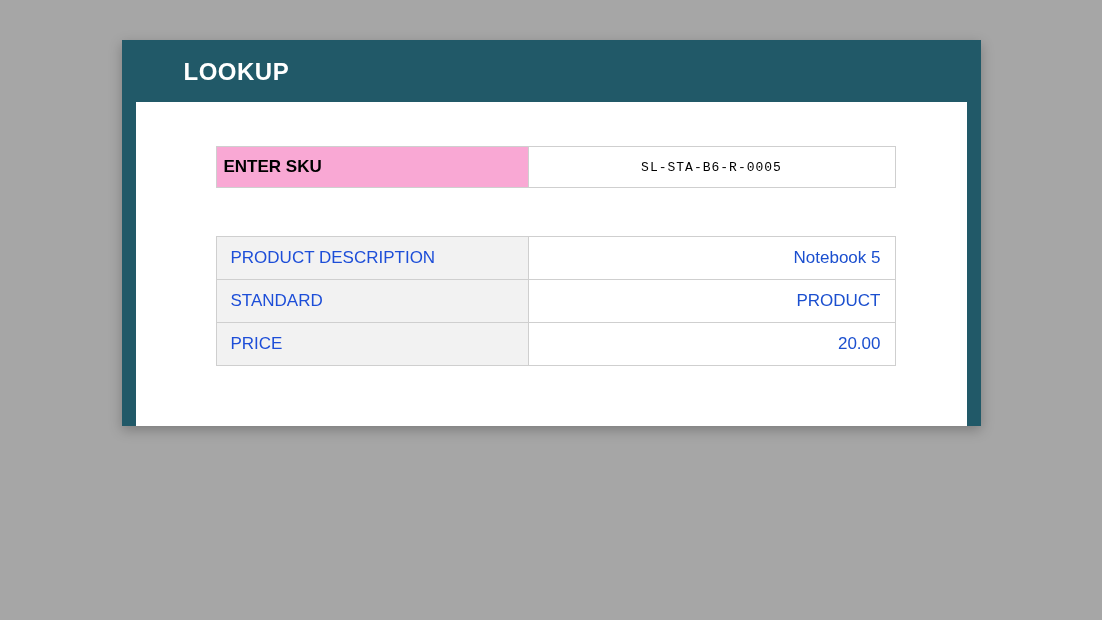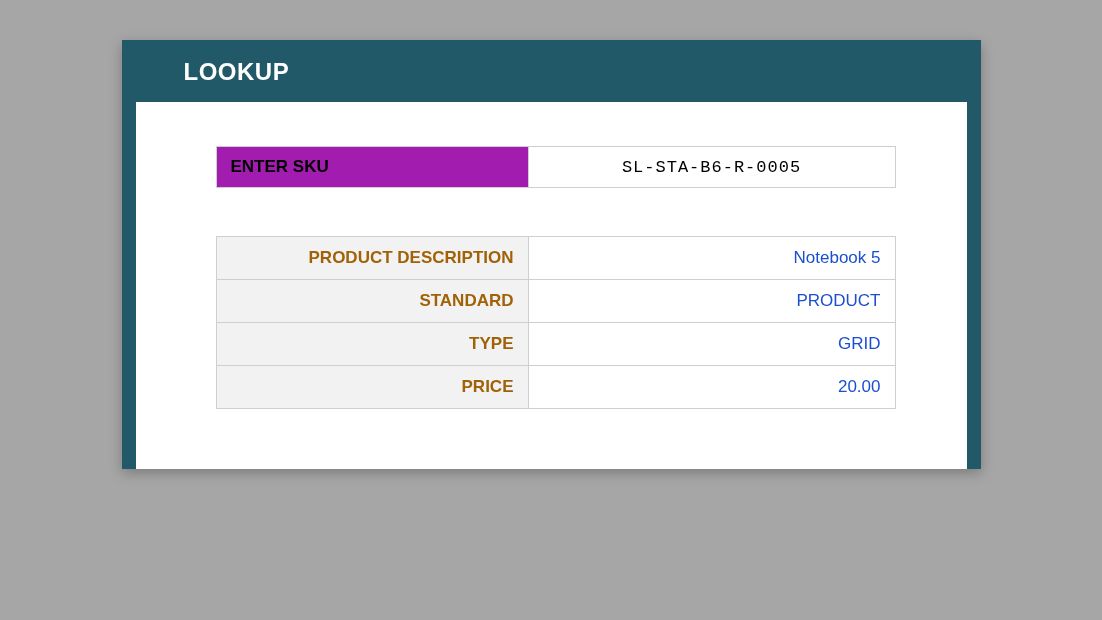--- a/index.html
+++ b/index.html
@@ -35,60 +35,59 @@
       margin: 0 14px 14px 14px;
       padding: 44px 80px 60px 80px;
     }
     .sku-row {
       display: flex;
       border: 1px solid #cfcfcf;
       width: 680px;
     }
     .sku-label-cell {
       flex: 0 0 312px;
-      background-color: #a21caf;
+      background-color: #f9a8d4;
       border-right: 1px solid #cfcfcf;
-      padding: 10px 14px;
+      padding: 10px 7px;
       font-weight: bold;
       font-size: 17px;
       color: #000;
     }
     .sku-input-cell {
       flex: 1;
       background-color: #ffffff;
     }
     .sku-input {
       width: 100%;
       height: 100%;
       border: none;
       outline: none;
       font-family: "Courier New", monospace;
-      font-size: 17px;
+      font-size: 13px;
       text-align: center;
       letter-spacing: 1px;
       color: #000;
       padding: 10px 8px;
       background: transparent;
     }
     .result-table {
       margin-top: 48px;
       width: 680px;
       border-collapse: collapse;
     }
     .result-table td {
       border: 1px solid #cfcfcf;
       padding: 11px 14px;
       font-size: 17px;
     }
     .result-label {
       background-color: #f2f2f2;
-      font-weight: bold;
-      color: #a16207;
+      font-weight: normal;
+      color: #1d4ed8;
       width: 312px;
-      text-align: right;
     }
     .result-value {
       background-color: #ffffff;
       color: #1b4fcf;
       text-align: right;
     }
   </style>
 </head>
 <body>
 
@@ -109,24 +108,20 @@
       <tbody>
         <tr>
           <td class="result-label">PRODUCT DESCRIPTION</td>
           <td class="result-value">Notebook 5</td>
         </tr>
         <tr>
           <td class="result-label">STANDARD</td>
           <td class="result-value">PRODUCT</td>
         </tr>
         <tr>
-          <td class="result-label">TYPE</td>
-          <td class="result-value">GRID</td>
-        </tr>
-        <tr>
           <td class="result-label">PRICE</td>
           <td class="result-value">20.00</td>
         </tr>
       </tbody>
     </table>
 
   </div>
 </div>
 
 </body></html>

